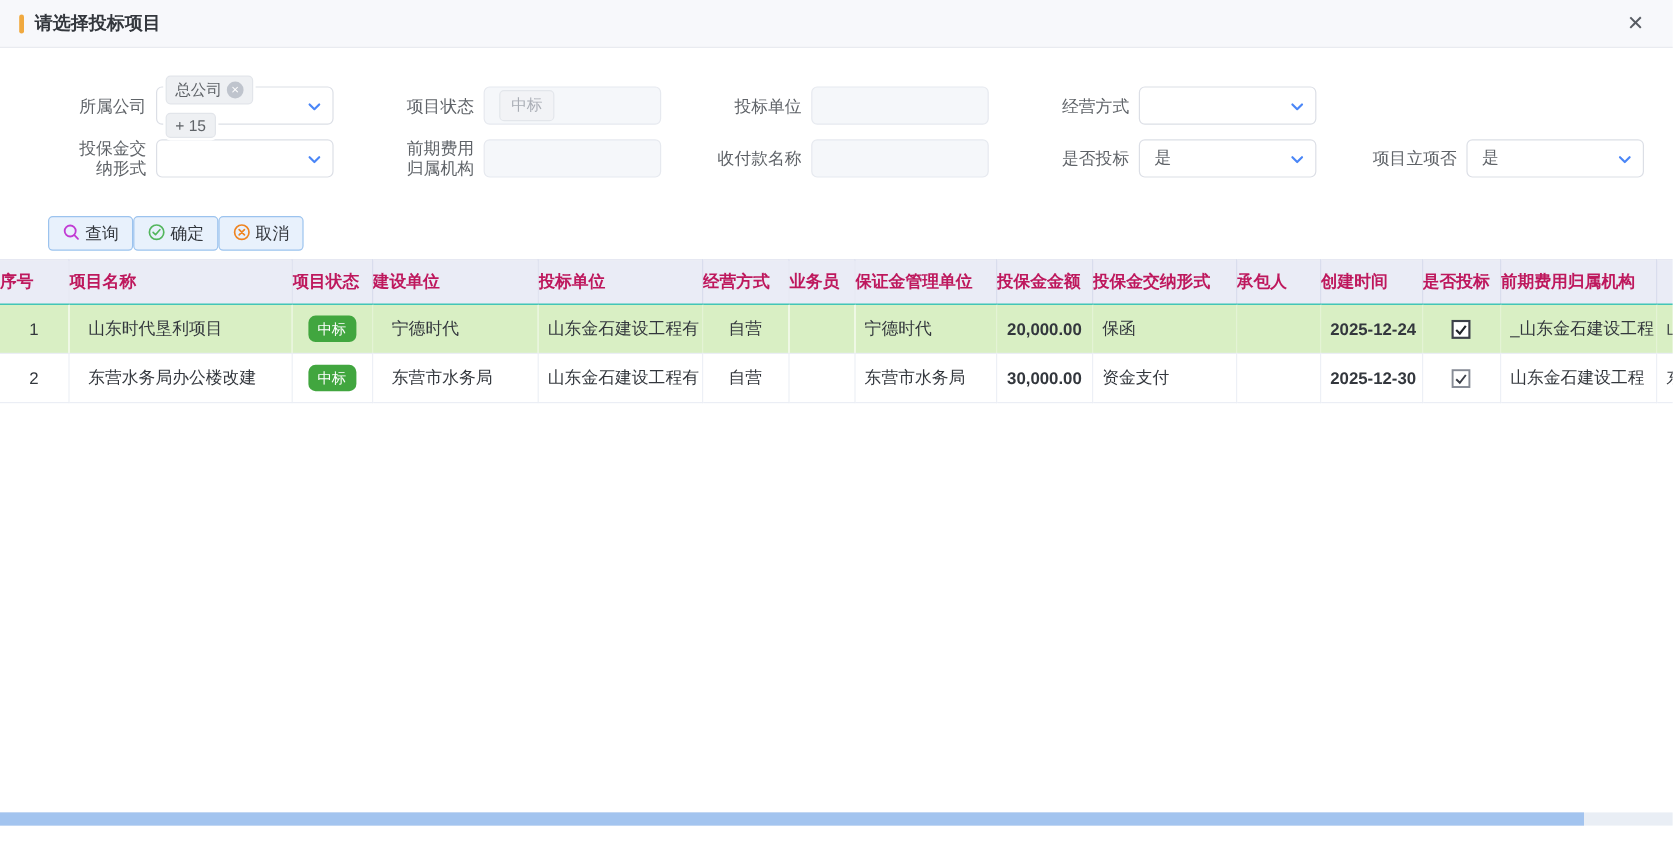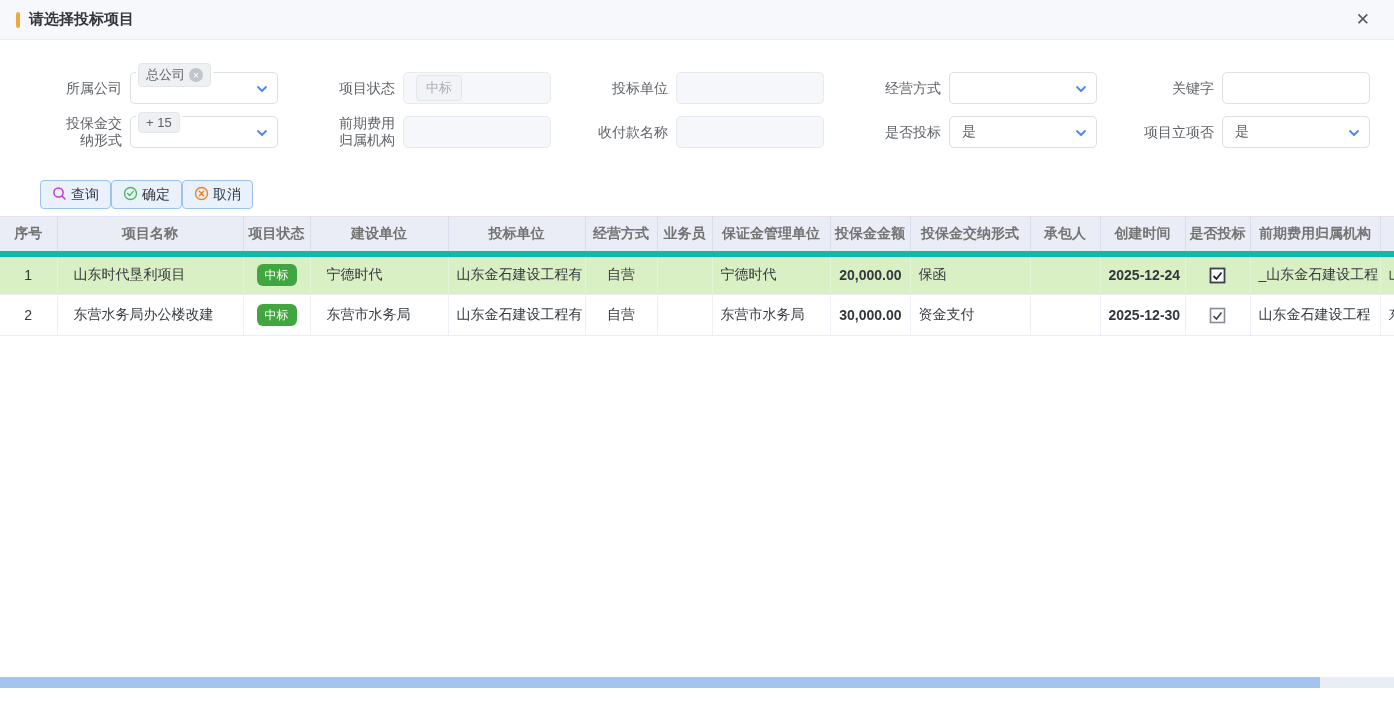--- a/index.html
+++ b/index.html
@@ -17,32 +17,32 @@
   .filter-row { display:flex; align-items:center; margin-bottom:11px; }
   .field { display:flex; align-items:center; margin-right:35px; }
   .field-label { width:82px; text-align:right; margin-right:8px; font-size:14px; color:#5f6368; line-height:17px; white-space:pre-line; }
   .control { position:relative; width:148px; height:32px; background:#fff; border:1px solid #dcdfe6; border-radius:5px; display:flex; align-items:center; font-size:14px; color:#5f6368; padding:0 26px 0 12px; }
   .control.no-caret { padding-right:12px; }
   .control.disabled { background:#f5f7fa; border-color:#e6e9ef; }
   .chevron { position:absolute; right:8px; top:9px; }
   .multiselect { overflow:visible; }
   .chip { position:absolute; left:7px; display:inline-flex; align-items:center; gap:4px; background:#eef0f3; border:1px solid #e2e5ea; border-radius:4px; padding:2px 7px; font-size:13px; color:#5f6368; white-space:nowrap; z-index:3; box-shadow:0 0 0 2px #fff; }
   .chip.chip-top { top:-10px; }
-  .chip.chip-bottom { top:39px; }
+  .chip.chip-bottom { top:21px; }
   .chip-remove { width:14px; height:14px; border-radius:50%; background:#bfc4cd; color:#fff; font-size:11px; line-height:14px; text-align:center; cursor:pointer; }
   .tag-muted { background:#f2f3f6; border:1px solid #e3e6eb; border-radius:4px; padding:3px 9px; font-size:13px; color:#a9adb5; }
 
   
   .toolbar { padding:20px 0 0 40px; display:flex; }
   .btn { display:inline-flex; align-items:center; gap:4px; height:29px; padding:0 11px; background:#e8f1fc; border:1px solid #9cc3ee; border-radius:4px; font-size:14px; color:#33373d; cursor:pointer; }
 
   
   .table-wrap { margin-top:7px; }
   table { border-collapse:collapse; table-layout:fixed; width:1394px; }
-  thead th { height:37px; background:#eaecf6; border-top:1px solid #e0e3ef; border-bottom:6px solid #14b8a6; border-right:1px solid #d9dded; font-size:14px; font-weight:700; color:#737373; text-align:center; overflow:hidden; white-space:nowrap; }
+  thead th { height:37px; background:#eaecf6; border-top:1px solid #e0e3ef; border-bottom:1px solid #14b8a6; border-right:1px solid #d9dded; font-size:14px; font-weight:700; color:#be185d; text-align:left; overflow:hidden; white-space:nowrap; }
   thead th:last-child { border-right:none; }
   tbody td { height:41px; border-bottom:1px solid #ebeef5; border-right:1px solid #edf0f6; font-size:14px; color:#33373d; overflow:hidden; white-space:nowrap; padding:0 8px; }
   tbody td:last-child { border-right:none; }
   tr.row-highlight td { background:#d9efc4; border-right-color:#e4f3d5; }
   .td-center { text-align:center; }
   .td-right { text-align:right; font-weight:700; }
   .td-left-pad { padding-left:16px; }
   .td-date { text-align:center; font-weight:700; }
   .badge { display:inline-block; background:#41a63f; color:#fff; font-size:12px; padding:5px 8px; border-radius:6px; line-height:1; }
   .checkbox { display:inline-block; width:17px; height:17px; vertical-align:middle; }
@@ -100,26 +100,20 @@
         <div class="control">
           <span></span>
           <span class="chevron">
             <svg width="14" height="14" viewBox="0 0 14 14">
                 <path d="M3 5l4 4 4-4" fill="none" stroke="#4a86f7" stroke-width="1.8" stroke-linecap="round" stroke-linejoin="round"></path>
               </svg>
           </span>
         </div>
       </div>
 
-      <div class="field">
-        <span class="field-label">关键字</span>
-        <div class="control no-caret">
-          <span></span>
-        </div>
-      </div>
     </div>
 
     <div class="filter-row">
 
       <div class="field">
         <span class="field-label">投保金交
 纳形式</span>
         <div class="control">
           <span></span>
           <span class="chevron">

